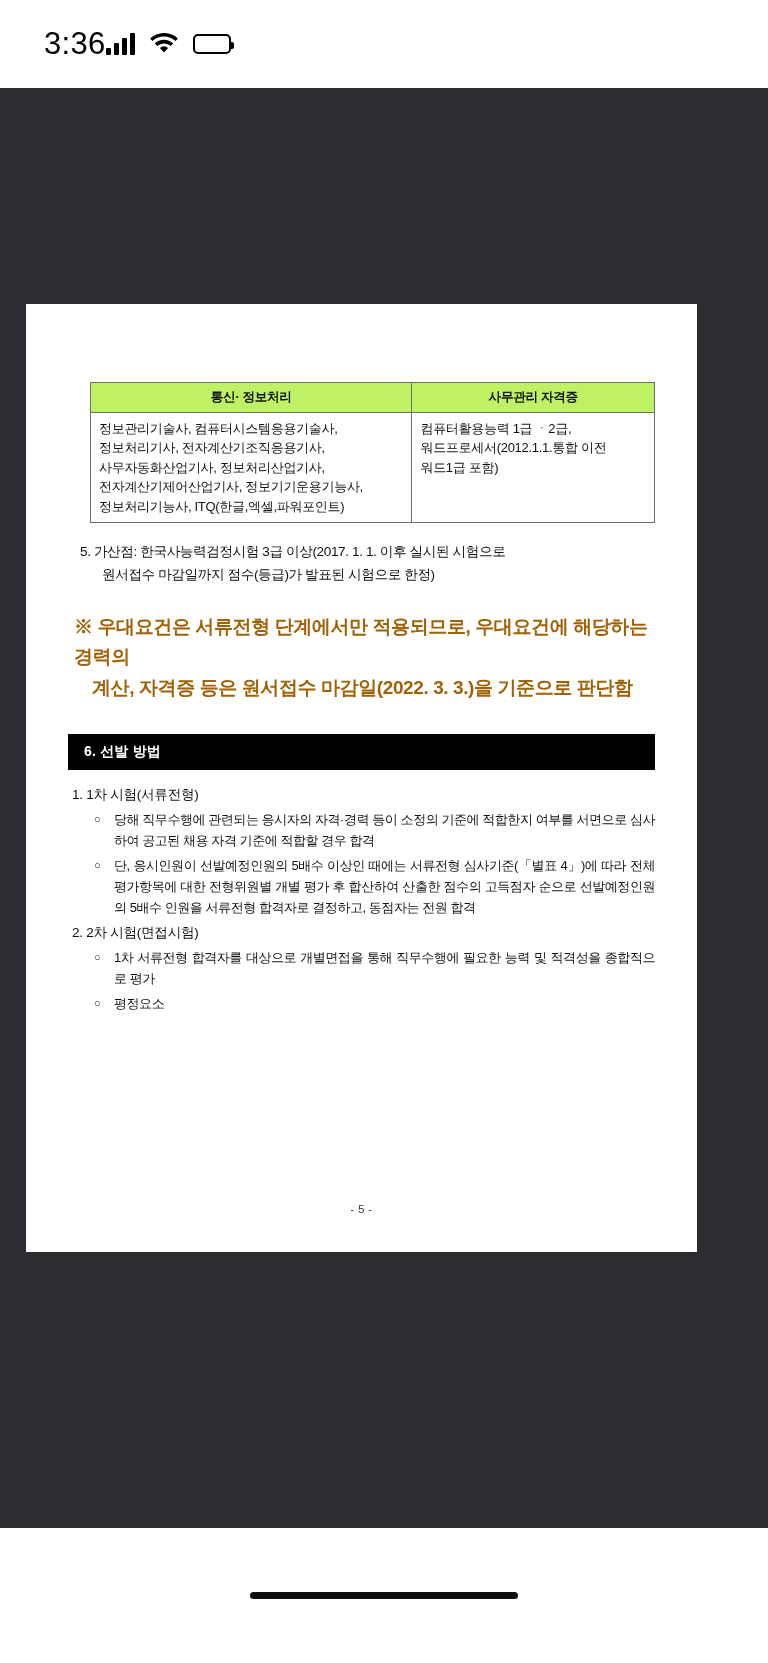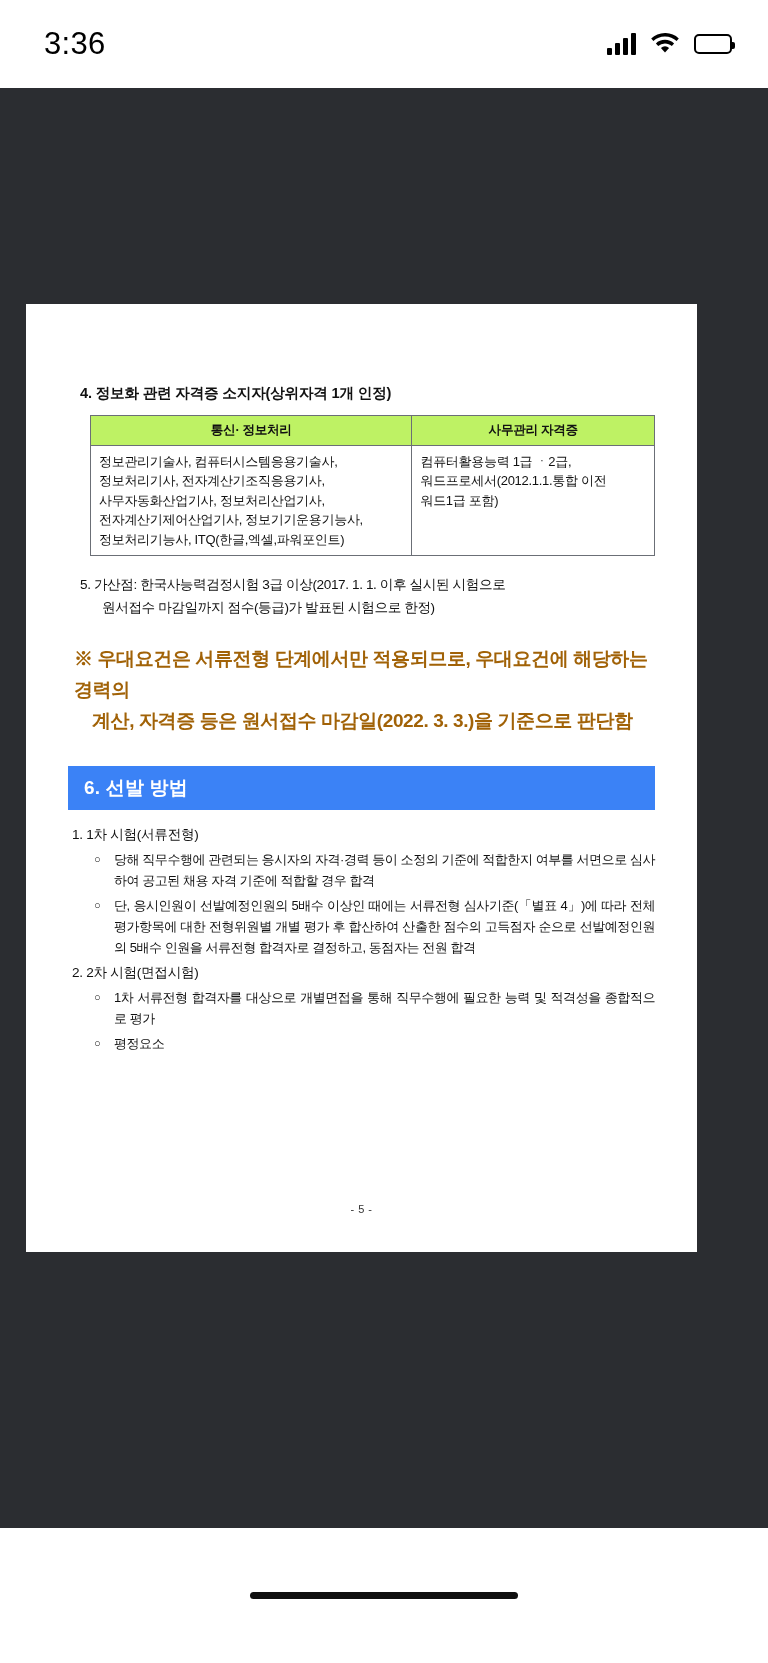--- a/index.html
+++ b/index.html
@@ -14,21 +14,20 @@
     overflow: hidden;
   }
 
   
   .status-bar {
     position: relative;
     height: 88px;
     background: #ffffff;
     display: flex;
     align-items: center;
-    justify-content: space-between;
     padding: 0 36px 0 44px;
     box-sizing: border-box;
   }
   .status-time {
     font-size: 31px;
     font-weight: 400;
     color: #000000;
     letter-spacing: 0.3px;
   }
   .status-right {
@@ -158,24 +157,24 @@
     font-weight: 700;
     margin: 26px 0 0 6px;
     font-size: 19px;
     letter-spacing: -0.4px;
     line-height: 1.62;
   }
   .notice .l2 { display: block; margin-left: 18px; }
 
   .bar-heading {
     margin: 30px 0 14px 0;
-    background: #3b82f6;
+    background: #000000;
     color: #ffffff;
     font-weight: 700;
-    font-size: 19px;
+    font-size: 14px;
     padding: 7px 0 7px 16px;
     letter-spacing: 0.2px;
   }
 
   .num-item {
     margin: 0 0 2px 4px;
     font-weight: 400;
     font-size: 13.6px;
     letter-spacing: -0.3px;
   }
@@ -247,21 +246,20 @@
     <span class="battery">
       <span class="fill" style="width:72%"></span>
     </span>
   </div>
 </div>
 
 <div class="viewer">
 
   <div class="page">
 
-    <div class="sec-title">4. 정보화 관련 자격증 소지자(상위자격 1개 인정)</div>
 
     <table class="cert">
       <colgroup>
           <col class="c1">
           <col class="c2">
         </colgroup>
       <thead>
         <tr>
           <th>통신· 정보처리</th>
           <th>사무관리 자격증</th>

